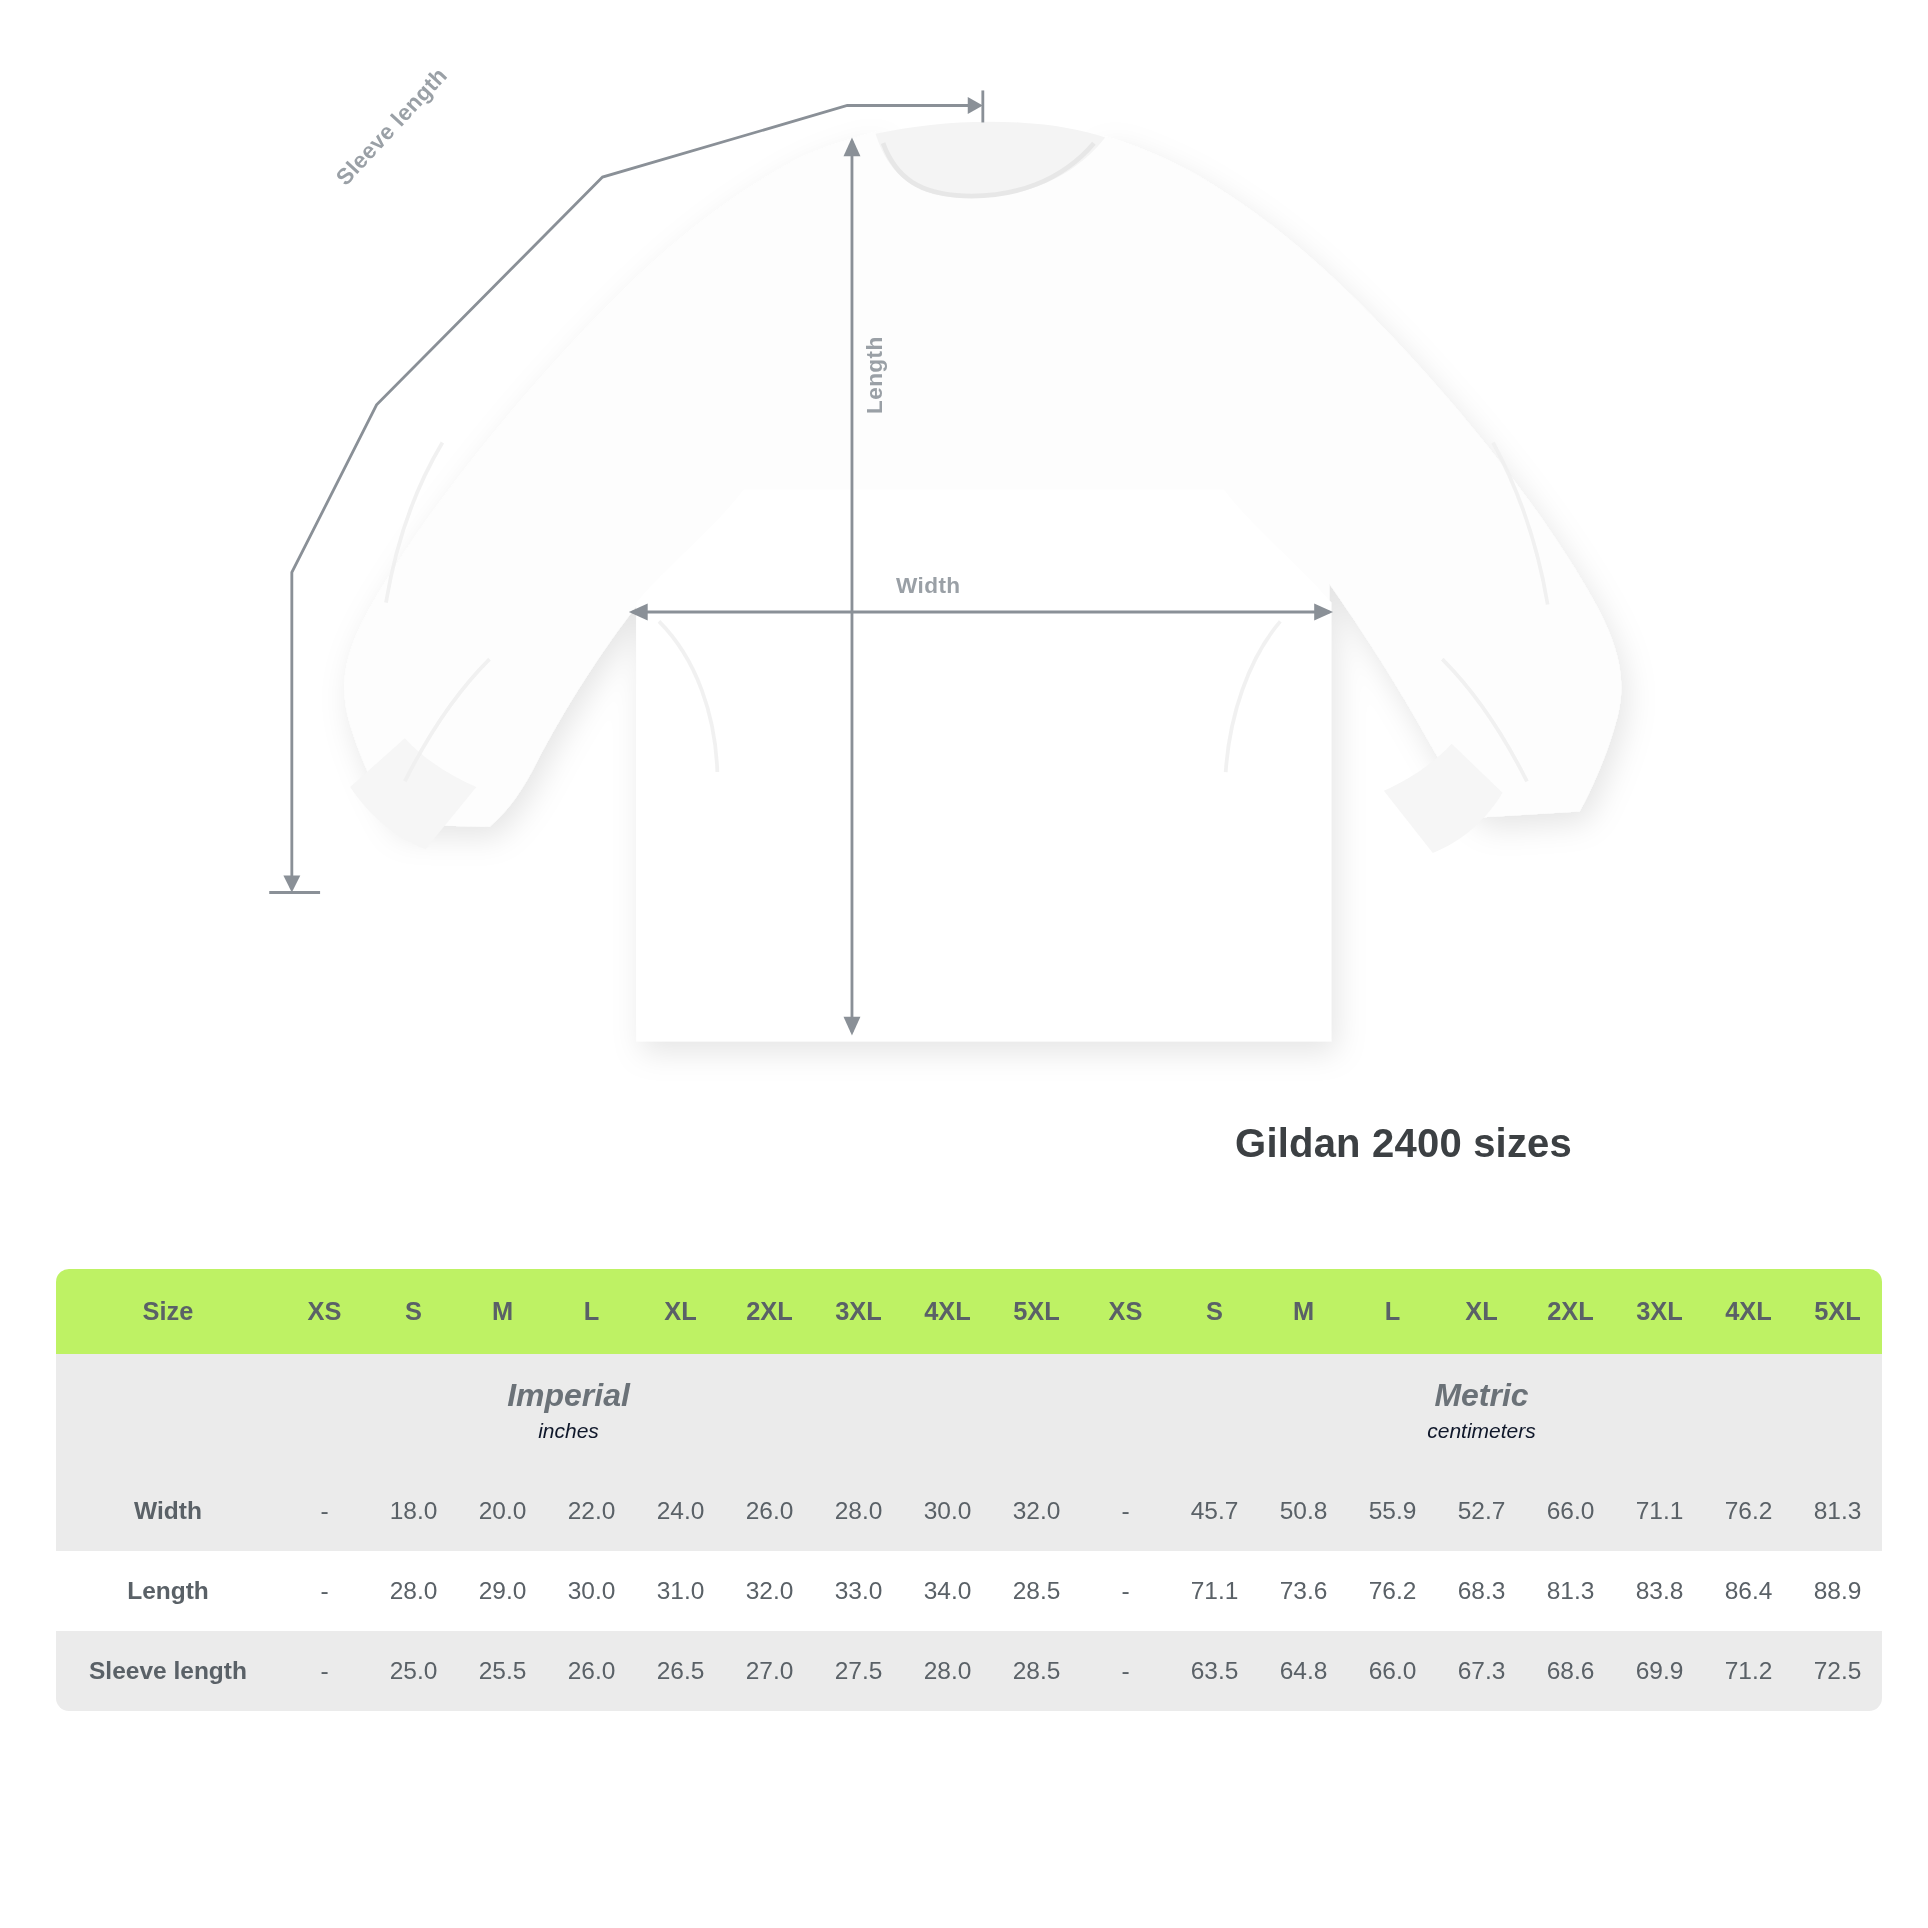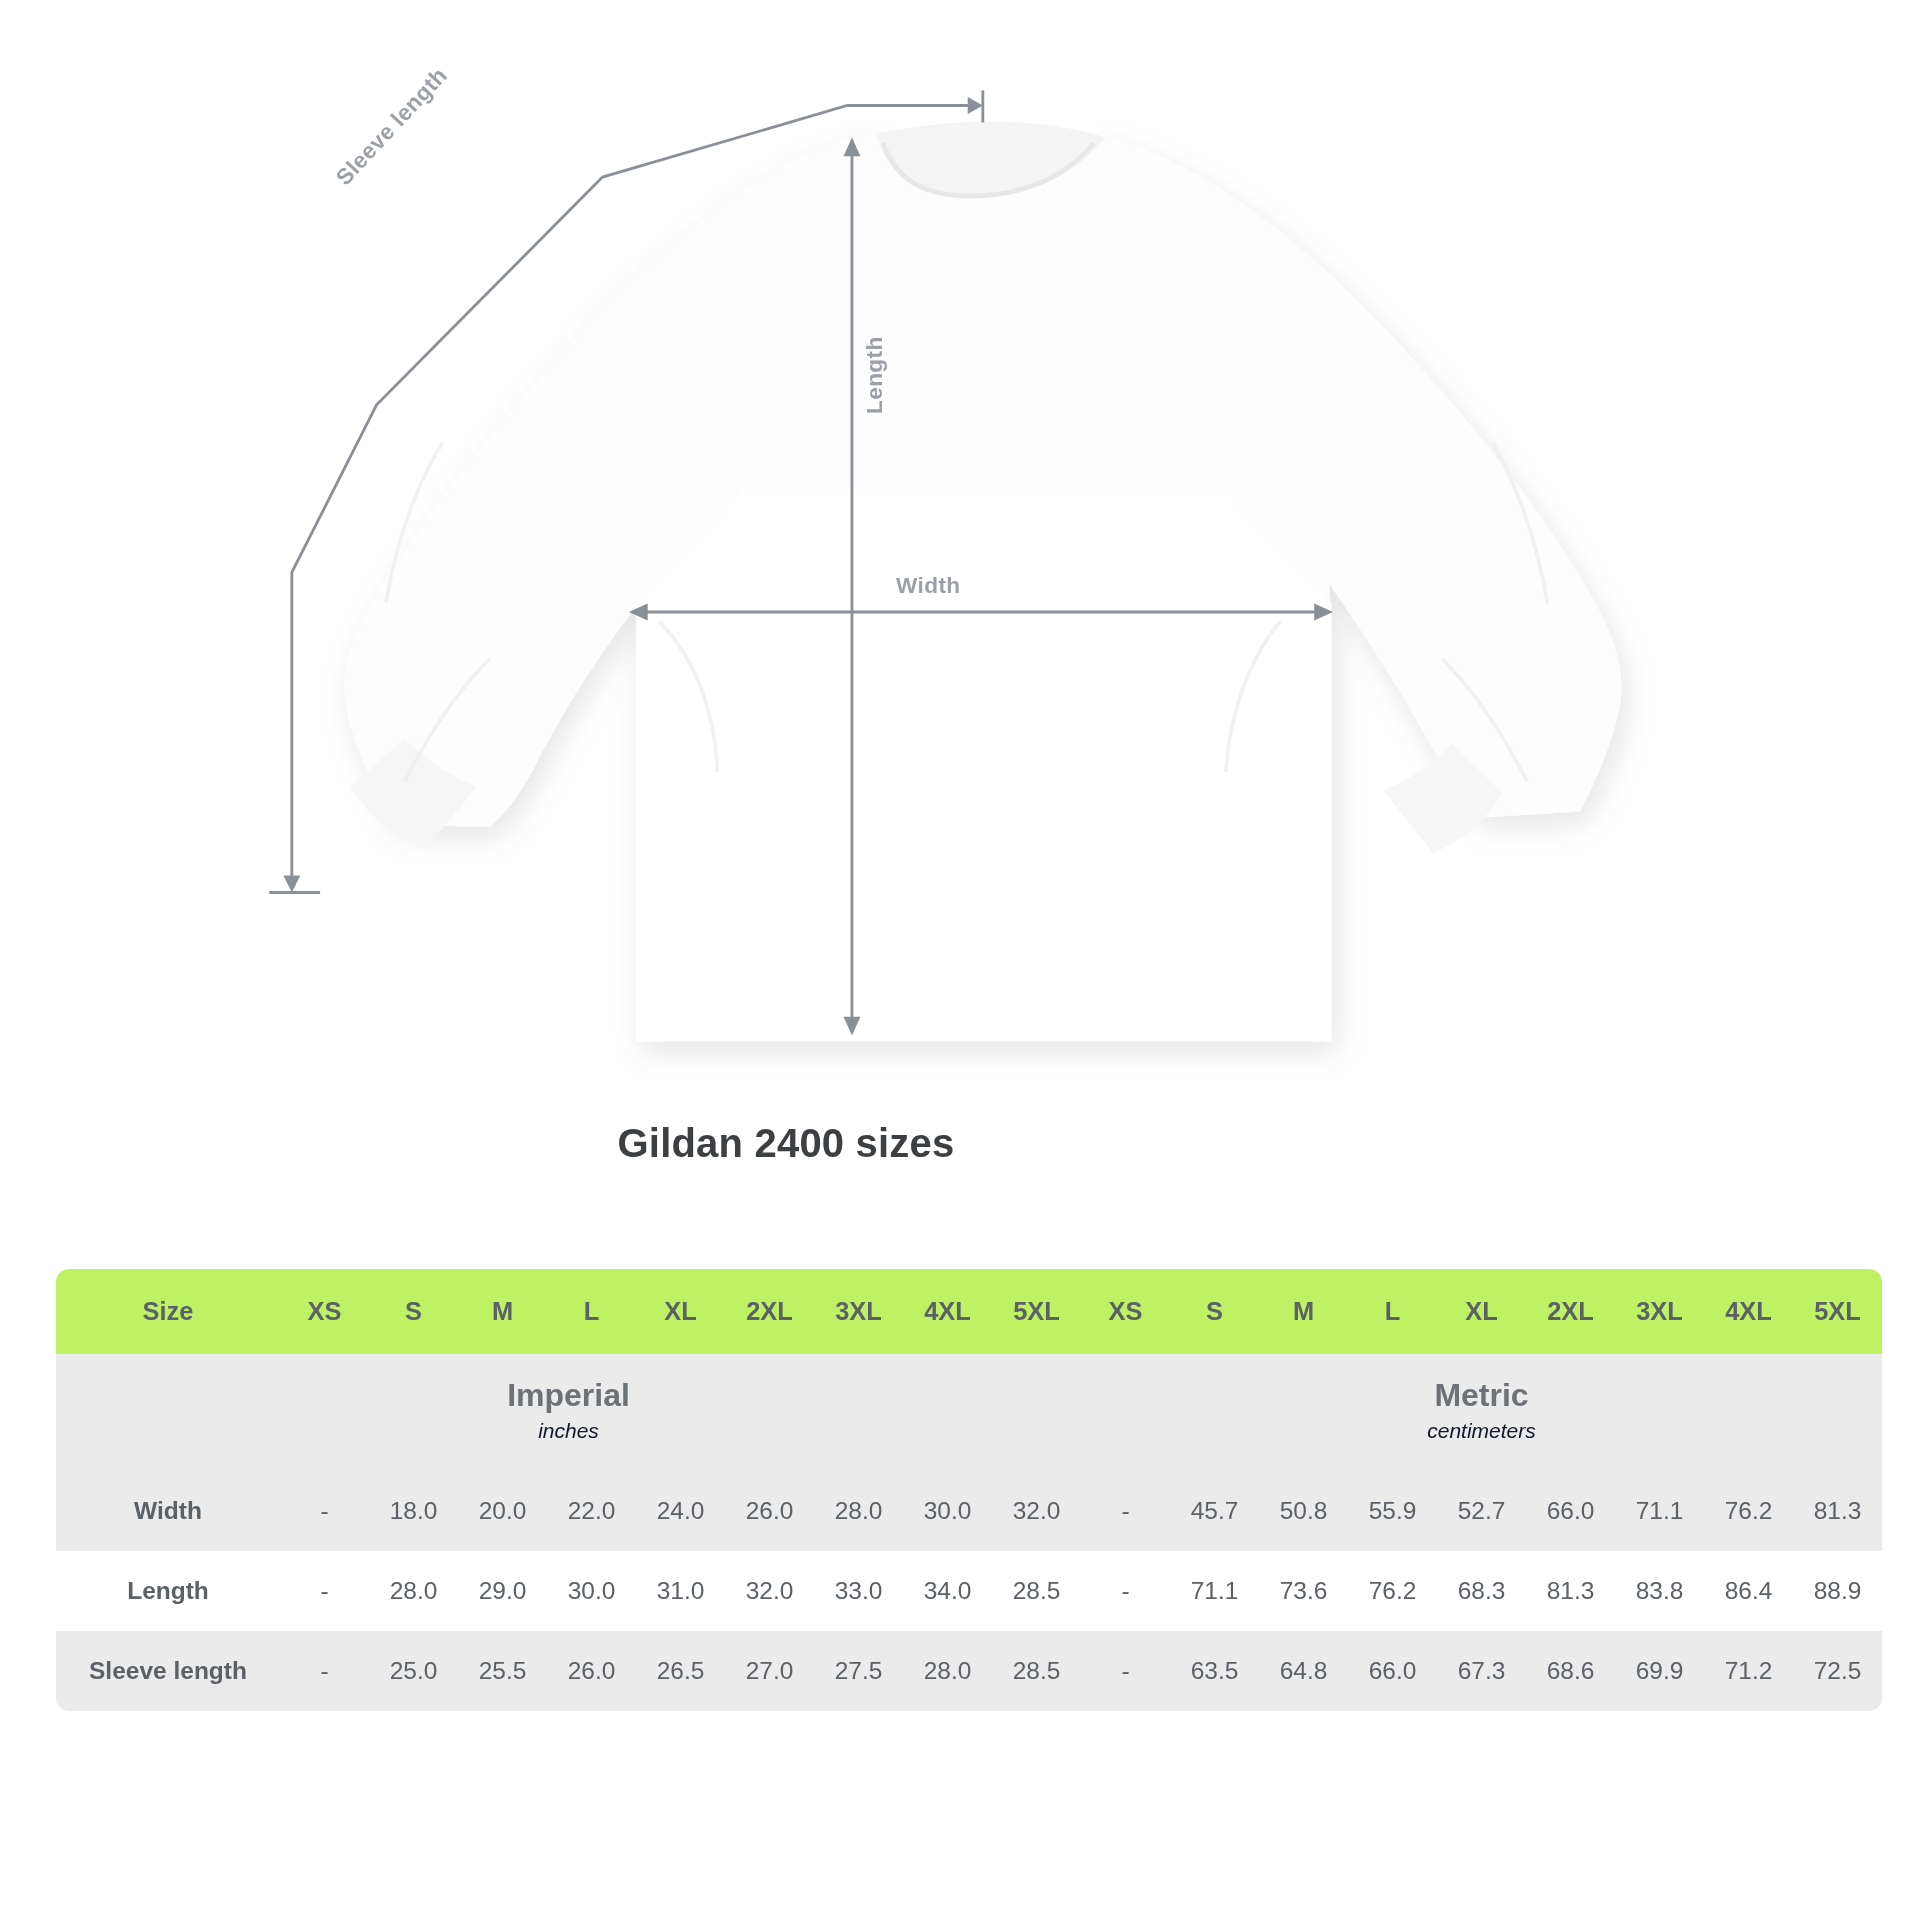--- a/index.html
+++ b/index.html
@@ -57,21 +57,21 @@
     left: 896px;
     top: 573px;
   }
 
   
   .title-block {
     position: absolute;
     left: 0;
     top: 1121px;
     width: 1572px;
-    text-align: center;
+    text-align: right;
   }
   .chart-title {
     font-size: 40px;
     font-weight: bold;
     color: #3c4043;
     margin: 0 0 21px 0;
     letter-spacing: 0.2px;
   }
   .chart-note {
     font-size: 21.7px;
@@ -95,20 +95,21 @@
     overflow: hidden;
   }
   table.size-table tr.unit-row td {
     background: #ebebeb;
     padding: 21px 0 24.5px 0;
     text-align: center;
     border: none;
   }
   .unit-name {
     font-size: 32px;
+    font-style: italic;
     font-weight: bold;
     color: #6b7278;
     line-height: 1.25;
   }
   .unit-sub {
     font-size: 21px;
     font-style: italic;
     color: #0f172a;
     line-height: 1.5;
   }

